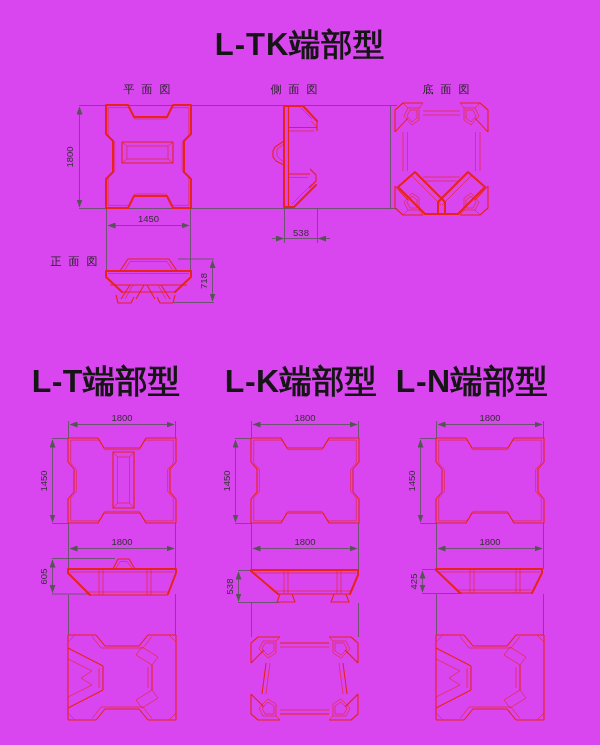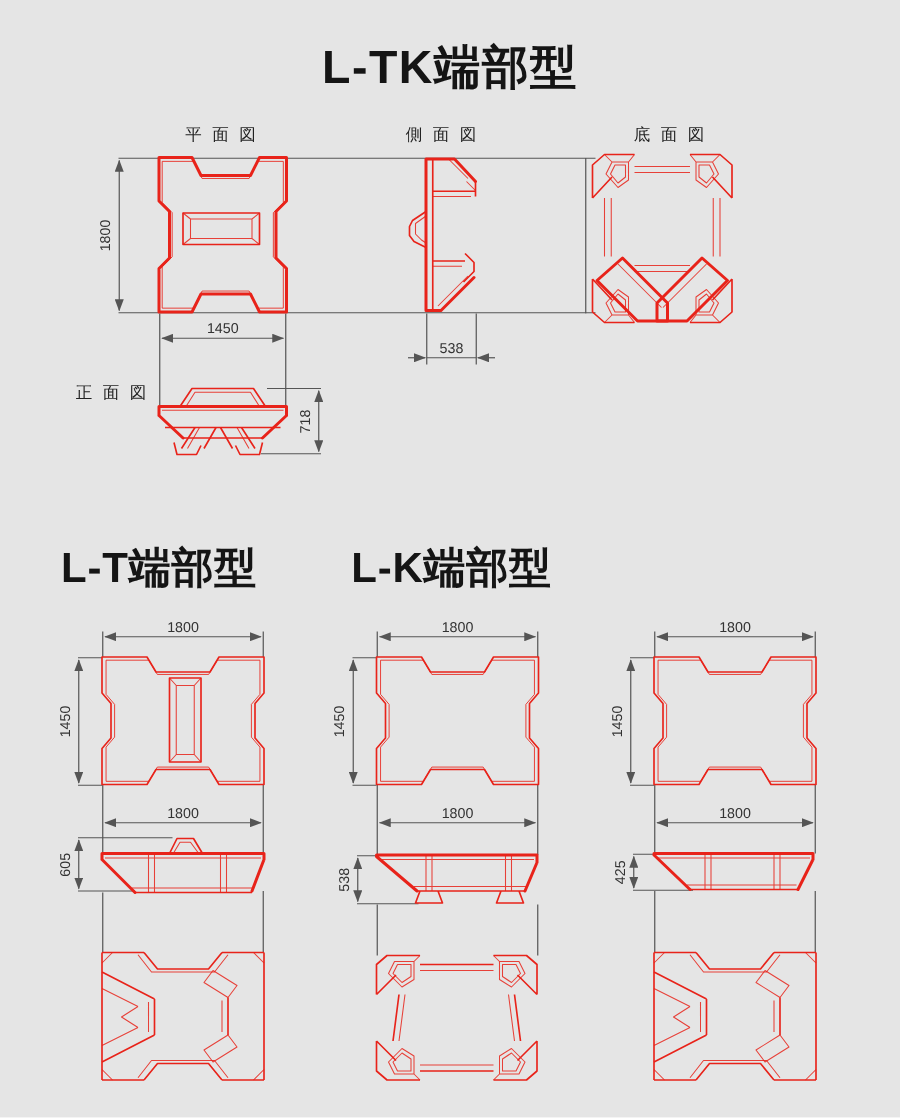--- a/index.html
+++ b/index.html
@@ -1,40 +1,41 @@
 <!DOCTYPE html>
 <html style="--red: #e8231a; --dim: #555555; --text: #151515;"><head>
 <meta charset="utf-8">
 <style>
   html,body{margin:0;padding:0;background:#fff;}
-  .canvas{position:relative;width:600px;height:745px;background:#e5e5e5;overflow:hidden;
+  .canvas{position:relative;width:600px;height:745px;background:#d946ef;overflow:hidden;
           font-family:"Liberation Sans", sans-serif;}
   .ttl{position:absolute;margin:0;text-align:center;color:var(--text,#111);
        font-weight:700;white-space:nowrap;}
   #mainTitle{left:0;width:600px;top:24px;font-size:31px;letter-spacing:1px;}
-  .secTtl{top:360px;font-size:28px;letter-spacing:0.5px;}
+  .secTtl{top:360px;font-size:32px;letter-spacing:0.5px;}
   #t0{left:6px;width:200px;}
   #t1{left:201px;width:200px;}
   #t2{left:372px;width:200px;}
   svg{position:absolute;left:0;top:0;}
   .r2{stroke:var(--red,#e8231a);stroke-width:2;fill:none;stroke-linejoin:round;stroke-linecap:round;}
   .r1{stroke:var(--red,#e8231a);stroke-width:1.1;fill:none;stroke-linejoin:round;}
   .r0{stroke:var(--red,#e8231a);stroke-width:0.7;fill:none;opacity:.85;stroke-linejoin:round;}
   .g{stroke:var(--dim,#555);stroke-width:0.8;fill:none;}
   .dimtxt{font-size:9.5px;fill:#333;text-anchor:middle;}
   .vlabel{font-size:11px;fill:#222;text-anchor:middle;letter-spacing:2px;}
 </style>
 </head>
 <body>
 
 <div class="canvas">
 
   <h1 class="ttl" id="mainTitle">L-TK端部型</h1>
   <h2 class="ttl secTtl" id="t0">L-T端部型</h2>
   <h2 class="ttl secTtl" id="t1">L-K端部型</h2>
+  <h2 class="ttl secTtl" id="t2">L-N端部型</h2>
 
   <svg width="600" height="745" viewBox="0 0 600 745">
     <defs>
       <marker id="arr" viewBox="0 0 8 6" refX="7.5" refY="3" markerWidth="8" markerHeight="6" markerUnits="userSpaceOnUse" orient="auto-start-reverse">
         <path d="M0,0 L8,3 L0,6 Z" fill="#555"></path>
       </marker>
 
       <g id="plan0">
         <path class="r1" d="M0,0 H30 L36,10 H72 L78,0 H108 V24 L102,31 V54 L108,61 V85 H78 L72,75 H36 L30,85 H0 V61 L6,54 V31 L0,24 Z"></path>
         <path class="r0" transform="translate(2.7,2.125) scale(0.95)" d="M0,0 H30 L36,10 H72 L78,0 H108 V24 L102,31 V54 L108,61 V85 H78 L72,75 H36 L30,85 H0 V61 L6,54 V31 L0,24 Z"></path>

